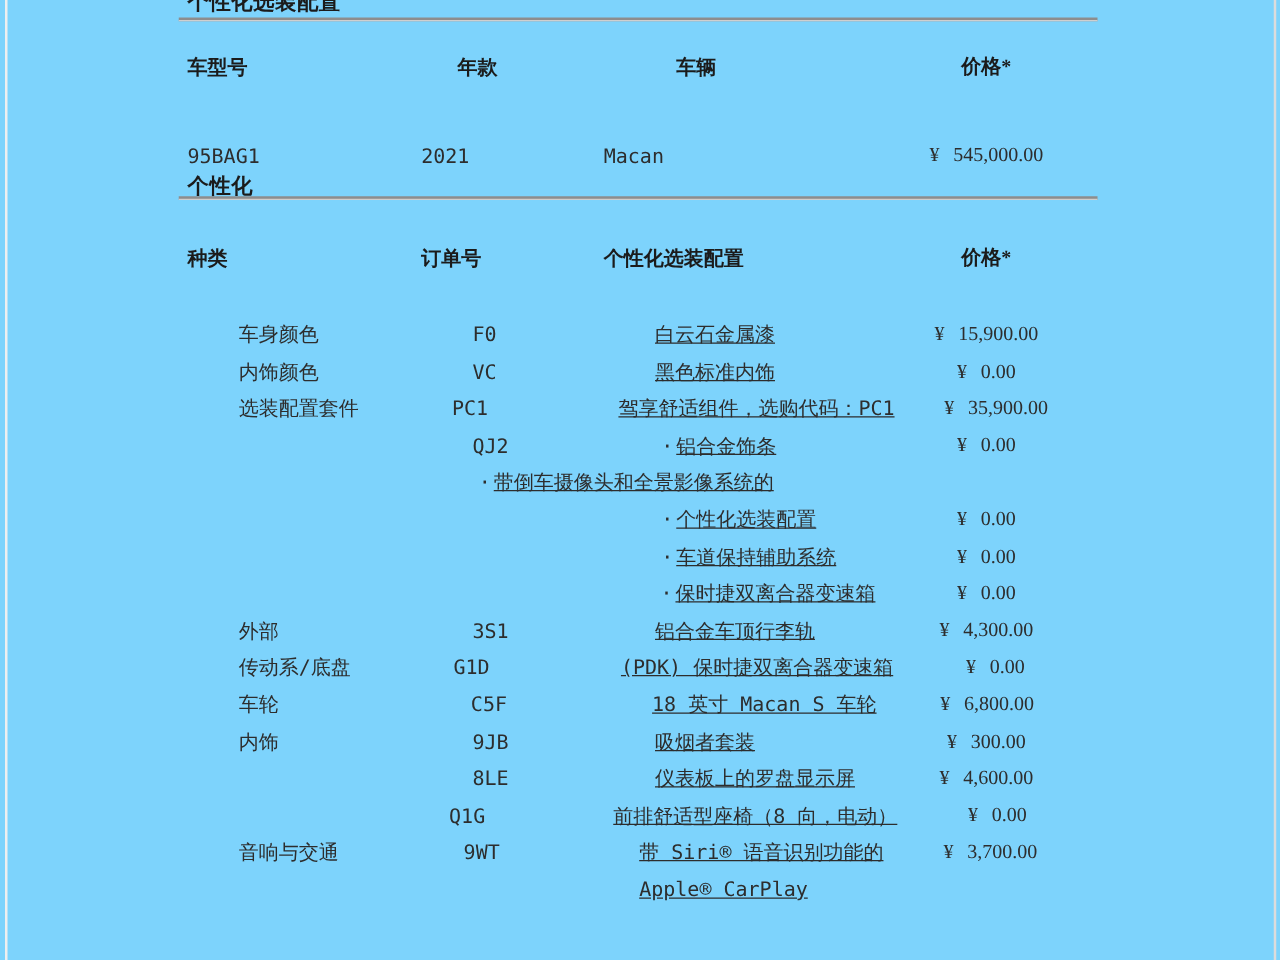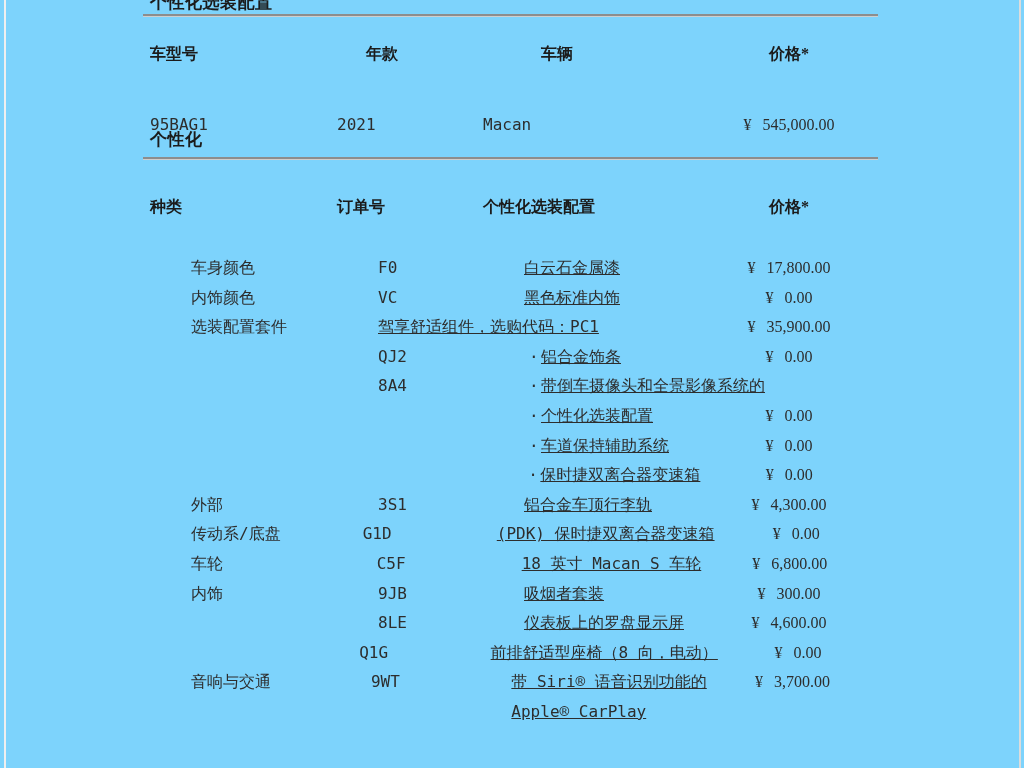--- a/index.html
+++ b/index.html
@@ -13,21 +13,21 @@
   .edge { position:absolute; top:0; bottom:0; }
   .edge.left  { left:4px;  width:2px; background:#efefef; }
   .edge.right { left:1019px; width:2px; background:#dcdcdc; }
 
   .sec-title {
     position:absolute; left:150px; height:22px; line-height:22px;
     font-weight:700; font-size:17px; color:#1b1b1b; letter-spacing:0.5px;
     white-space:nowrap;
   }
   #title-top { top:-9px; }
-  #title-personalization { top:128px; }
+  #title-personalization { top:138px; }
 
   .rule {
     position:absolute; left:143px; width:735px; height:3px;
     background:#8d8d8d; border-bottom:1px solid #cfcfcf;
   }
   #rule-top { top:14px; }
   #rule-personalization { top:157px; }
 
   .flexrow { position:absolute; left:150px; width:728px; display:flex; }
   .c1 { width:187px; }
@@ -80,48 +80,48 @@
     <div class="c4">价格*</div>
   </div>
 
   <div id="t2-body">
       <div class="trow">
         <div class="c1">车身颜色</div>
         <div class="c2">F0</div>
         <div class="c3">
           <div class="dline"><span>白云石金属漆</span></div>
         </div>
-        <div class="c4">¥ 17,800.00</div>
+        <div class="c4">¥ 15,900.00</div>
       </div>
       <div class="trow">
         <div class="c1">内饰颜色</div>
         <div class="c2">VC</div>
         <div class="c3">
           <div class="dline"><span>黑色标准内饰</span></div>
         </div>
         <div class="c4">¥ 0.00</div>
       </div>
       <div class="trow">
         <div class="c1">选装配置套件</div>
+        <div class="c2">PC1</div>
         <div class="c3">
           <div class="dline"><span>驾享舒适组件，选购代码：PC1</span></div>
         </div>
         <div class="c4">¥ 35,900.00</div>
       </div>
       <div class="trow">
         <div class="c1"></div>
         <div class="c2">QJ2</div>
         <div class="c3">
           <div class="dline"><div class="bdot">·</div><span>铝合金饰条</span></div>
         </div>
         <div class="c4">¥ 0.00</div>
       </div>
       <div class="trow">
         <div class="c1"></div>
-        <div class="c2">8A4</div>
         <div class="c3">
           <div class="dline"><div class="bdot">·</div><span>带倒车摄像头和全景影像系统的</span></div>
         </div>
       </div>
       <div class="trow">
         <div class="c1"></div>
         <div class="c2"></div>
         <div class="c3">
           <div class="dline"><div class="bdot">·</div><span>个性化选装配置</span></div>
         </div>

